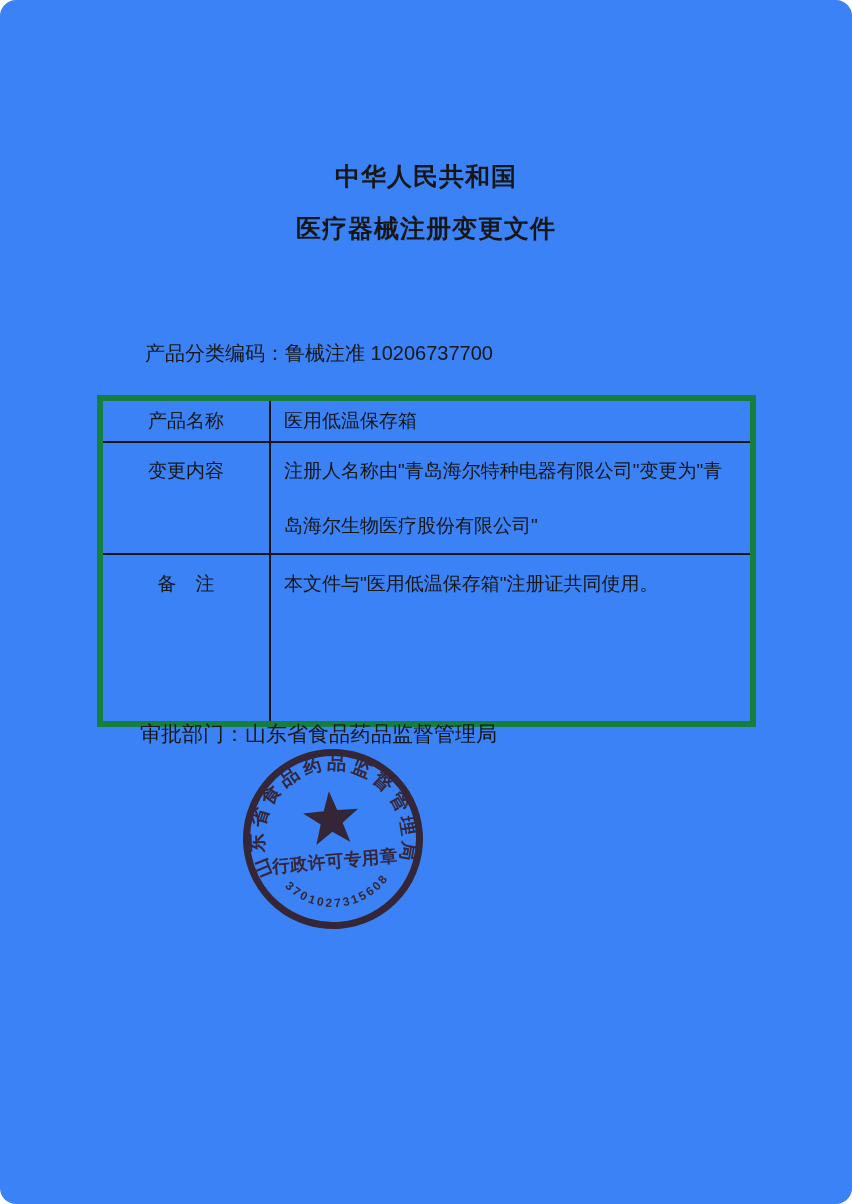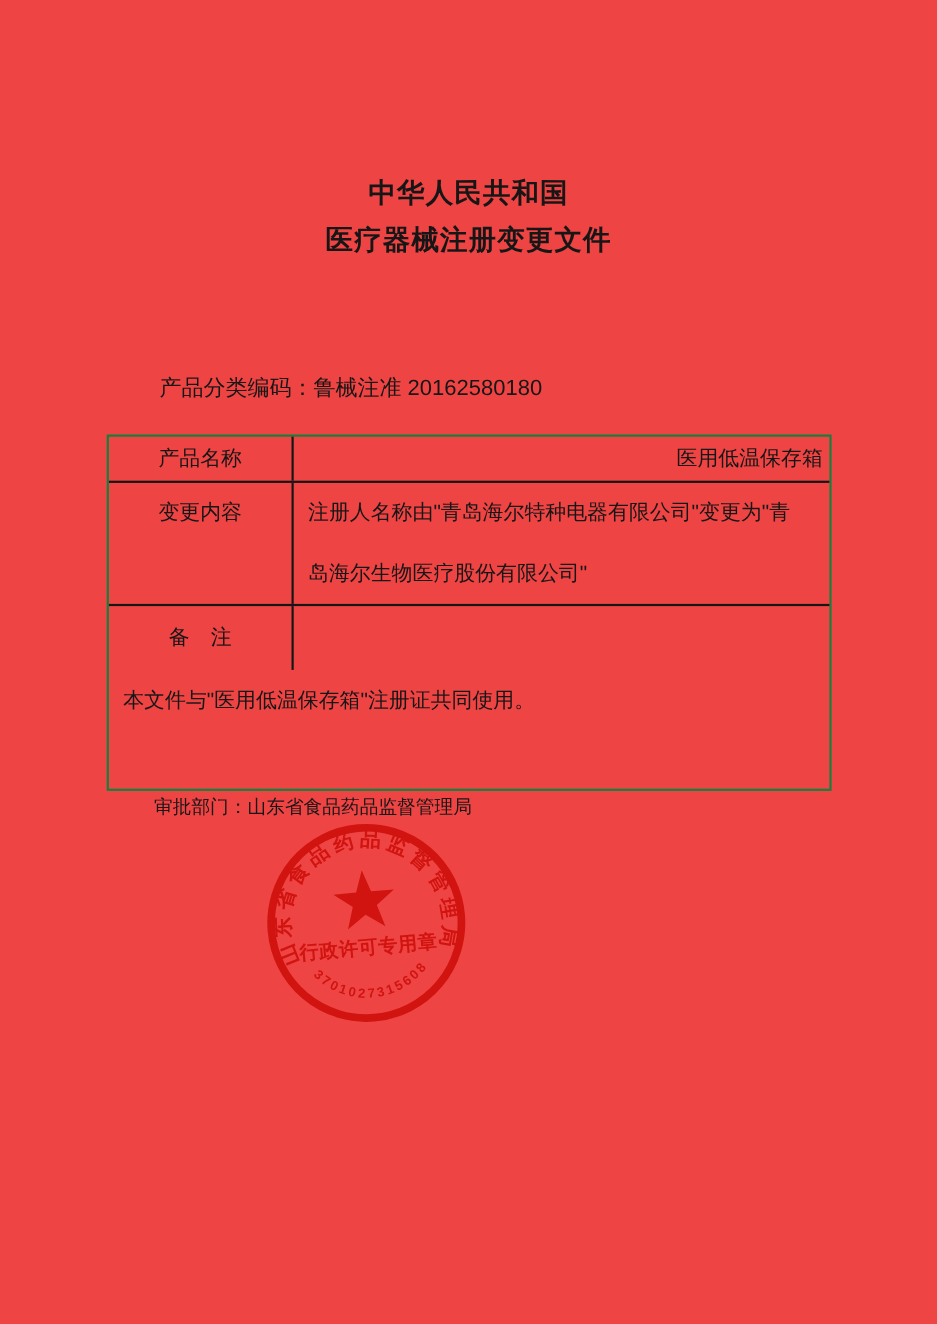--- a/index.html
+++ b/index.html
@@ -8,87 +8,87 @@
     background: #ffffff;
     width: 852px;
     height: 1204px;
     font-family: "Liberation Sans", "DejaVu Sans", sans-serif;
     color: #161616;
   }
   .page {
     position: relative;
     width: 852px;
     height: 1204px;
-    background: #ef4444;
+    background: #3b82f6;
     overflow: hidden;
+    border-radius: 16px;
   }
   .title-block {
     position: absolute;
     top: 162px;
     left: 0;
     width: 100%;
     text-align: center;
   }
   .title1, .title2 {
     font-size: 25px;
     font-weight: bold;
     line-height: 28px;
     letter-spacing: 1px;
   }
-  .title2 { margin-top: 14px; text-align: center; }
+  .title2 { margin-top: 24px; text-align: center; }
 
   .reg-line {
     position: absolute;
     top: 341px;
     left: 145px;
     font-size: 20px;
     line-height: 24px;
     white-space: nowrap;
   }
 
   .doc-table {
     position: absolute;
     left: 97px;
     top: 395px;
     width: 659px;
     box-sizing: border-box;
-    border: 2px solid #15803d;
+    border: 6px solid #15803d;
     font-size: 19px;
   }
   .t-row { display: flex; box-sizing: border-box; }
   .t-row + .t-row { border-top: 2px solid #161616; }
   .t-label {
     width: 168px;
     box-sizing: border-box;
     border-right: 2px solid #161616;
     display: flex;
     justify-content: center;
     text-align: center;
     flex-shrink: 0;
   }
   .t-value {
     flex: 1;
     box-sizing: border-box;
     padding: 0 6px 0 13px;
     overflow: hidden;
-    justify-content: flex-end;
   }
   .row-0 { height: 40px; }
   .row-0 .t-label, .row-0 .t-value { align-items: center; display: flex; }
   .row-1 { height: 112px; }
   .row-1 .t-label { line-height: 55px; display: block; }
   .row-1 .t-value .cell-line { line-height: 55px; white-space: nowrap; }
-  .row-2 { height: 168px; flex-direction: column; }
+  .row-2 { height: 168px; }
   .row-2 .t-label { line-height: 58px; display: block; }
   .row-2 .t-value .cell-line { line-height: 58px; white-space: nowrap; }
 
   .footer-line {
     position: absolute;
     top: 724px;
-    font-size: 17px;
+    font-size: 21px;
     line-height: 20px;
     white-space: nowrap;
   }
   .f-dept { left: 140px; }
   .f-date { left: 458px; }
 
   .seal {
     position: absolute;
     left: 240px;
     top: 746px;
@@ -113,21 +113,21 @@
 </head>
 <body>
 
 <div class="page">
 
   <div class="title-block">
     <div class="title1">中华人民共和国</div>
     <div class="title2">医疗器械注册变更文件</div>
   </div>
 
-  <div class="reg-line"><span>产品分类编码：</span><span>鲁械注准 20162580180</span></div>
+  <div class="reg-line"><span>产品分类编码：</span><span>鲁械注准 10206737700</span></div>
 
   <div class="doc-table">
     <div class="t-row row-0">
       <div class="t-label">产品名称</div>
       <div class="t-value">
         <div class="cell-line">医用低温保存箱</div>
       </div>
     </div>
     <div class="t-row row-1">
       <div class="t-label">变更内容</div>

